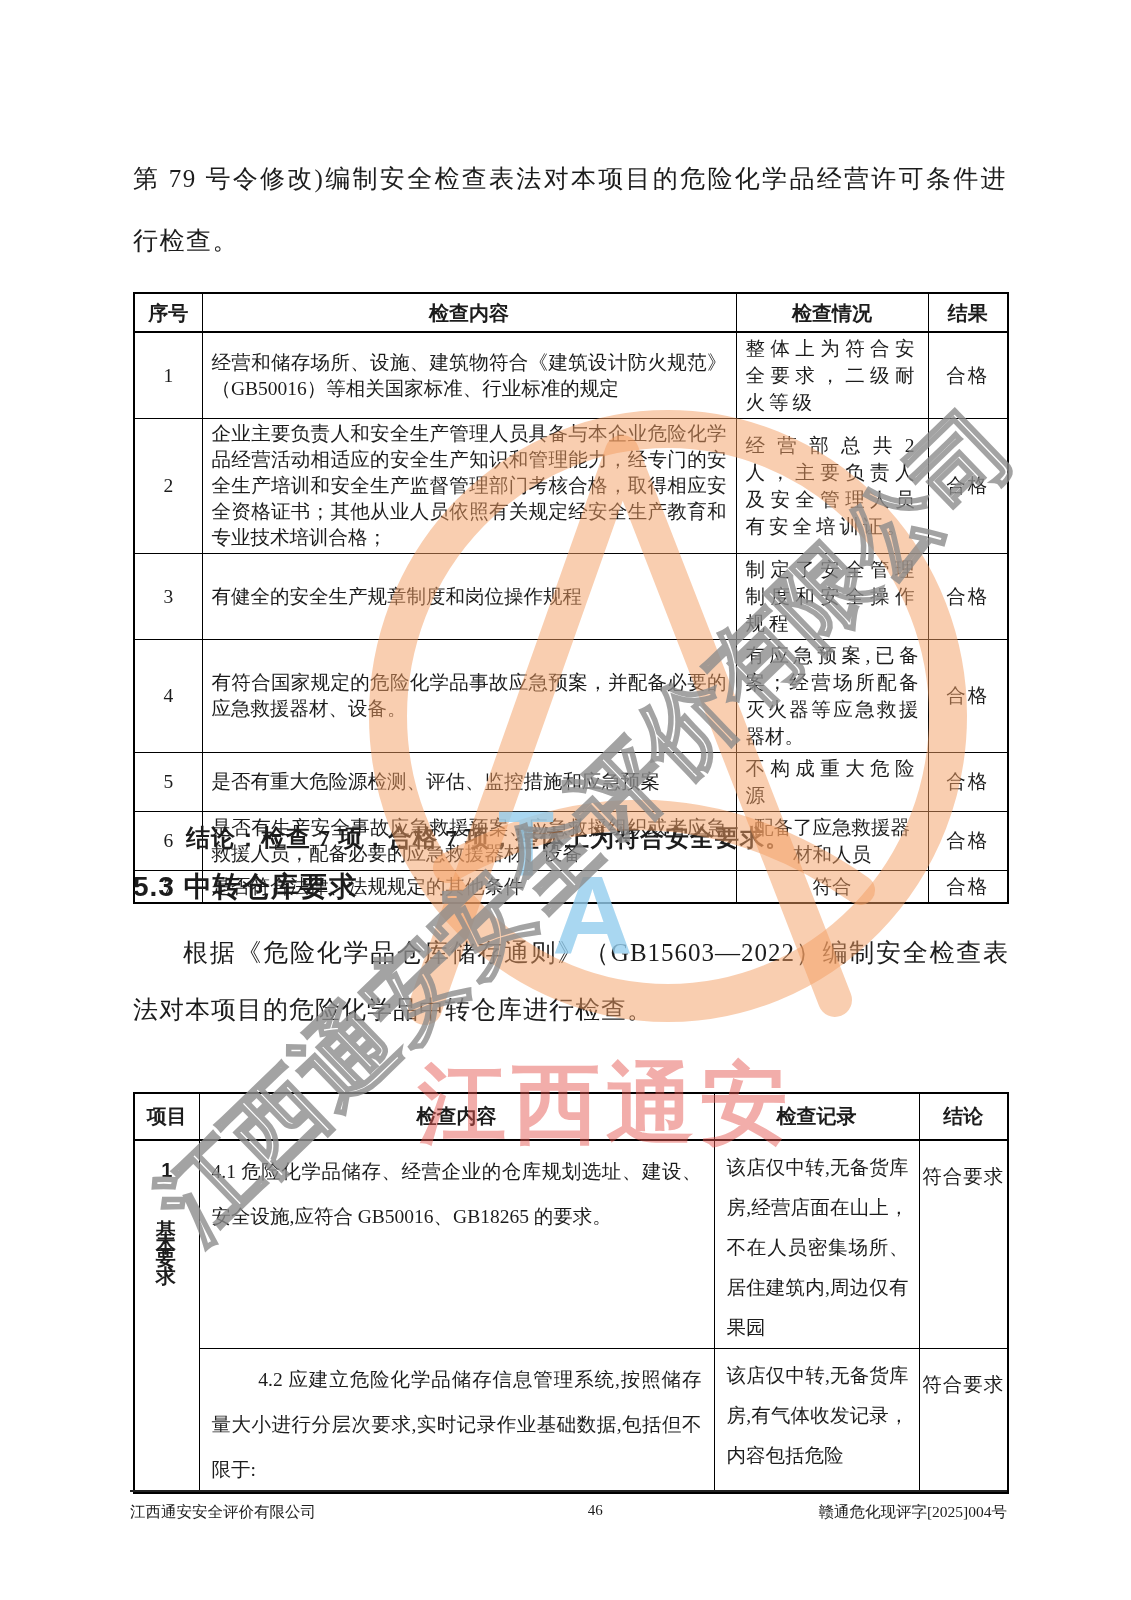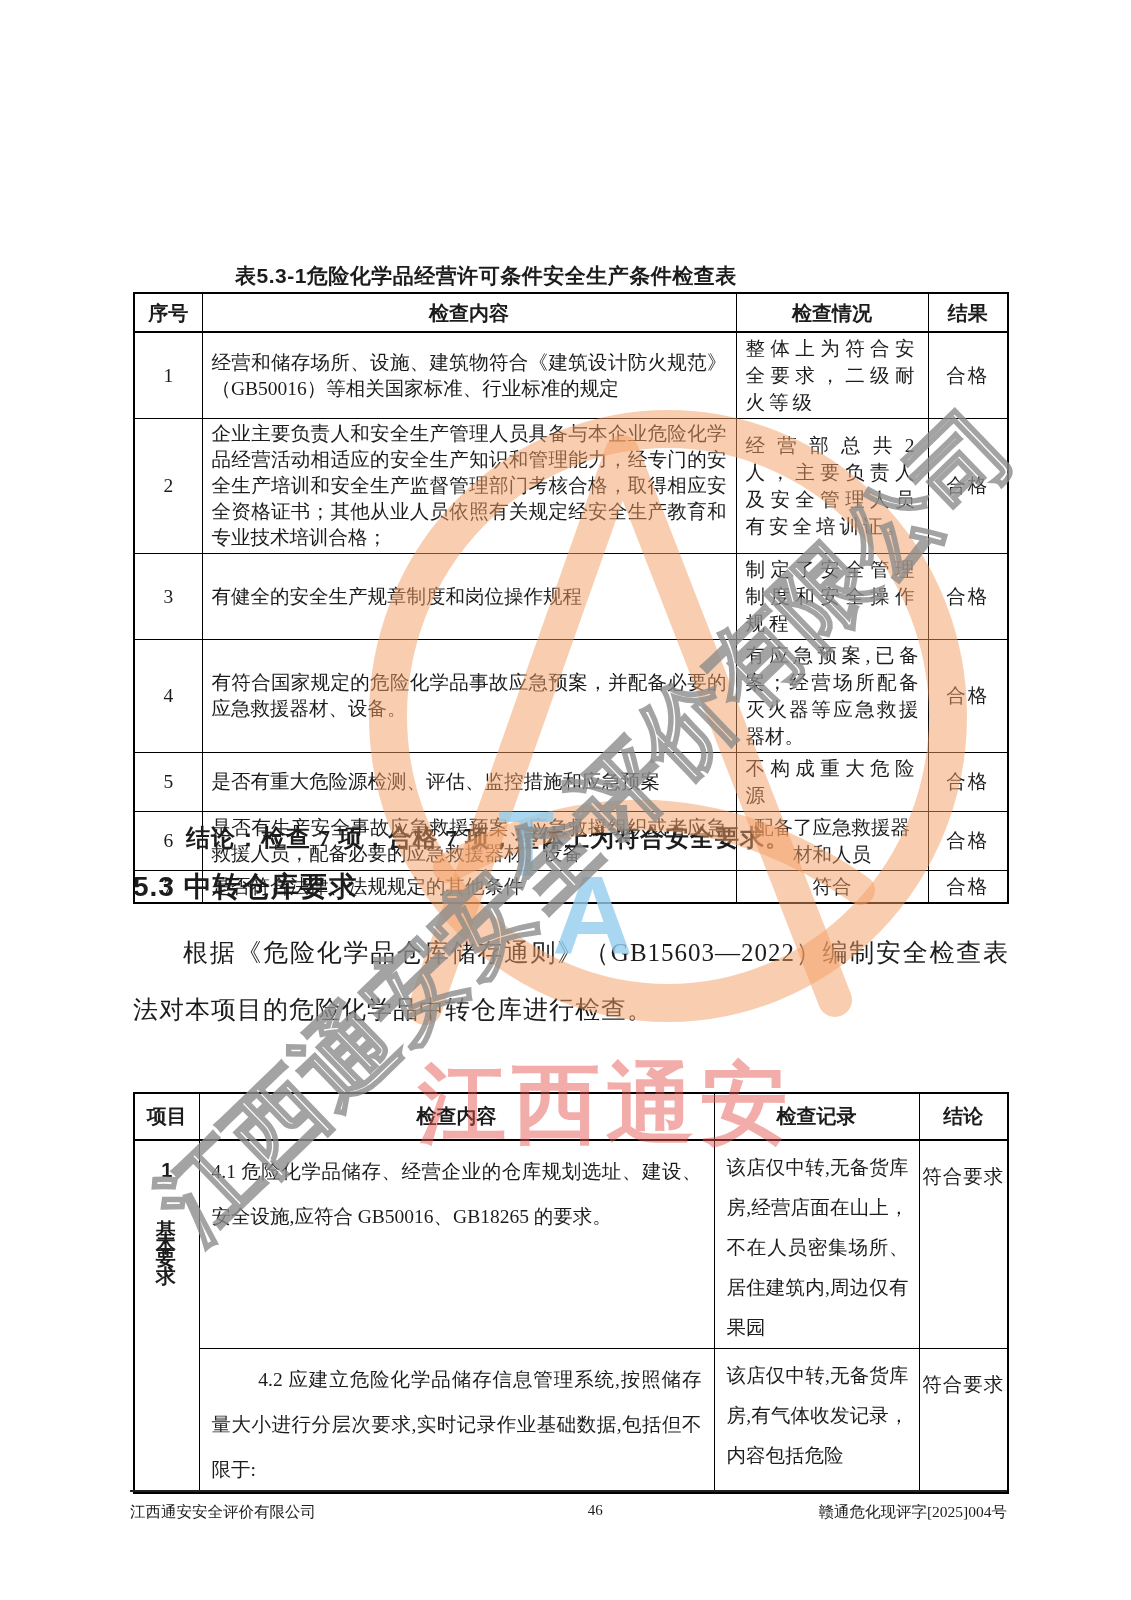--- a/index.html
+++ b/index.html
@@ -69,22 +69,22 @@
         white-space:nowrap;color:transparent;-webkit-text-stroke:2.5px rgba(140,140,140,0.8);line-height:1;}
   .wm-red{position:absolute;left:418px;top:1056px;font-family:"Liberation Sans","DejaVu Sans",sans-serif;
         font-weight:bold;font-size:88px;line-height:1.1;letter-spacing:6px;color:rgba(227,84,78,0.48);white-space:nowrap;}
 </style>
 </head>
 <body>
 
 <div class="page">
 
 
-
-  <div class="t1-title">表5.3-1危险化学品经营许可条件安全生产条件检查表</div>
+  <p class="intro">第 79 号令修改)编制安全检查表法对本项目的危险化学品经营许可条件进行检查。</p>
+
 
   <table class="t1">
     <colgroup>
         <col style="width:68px">
         <col style="width:534px">
         <col style="width:192px">
         <col style="width:80px">
       </colgroup>
     <thead>
       <tr>

